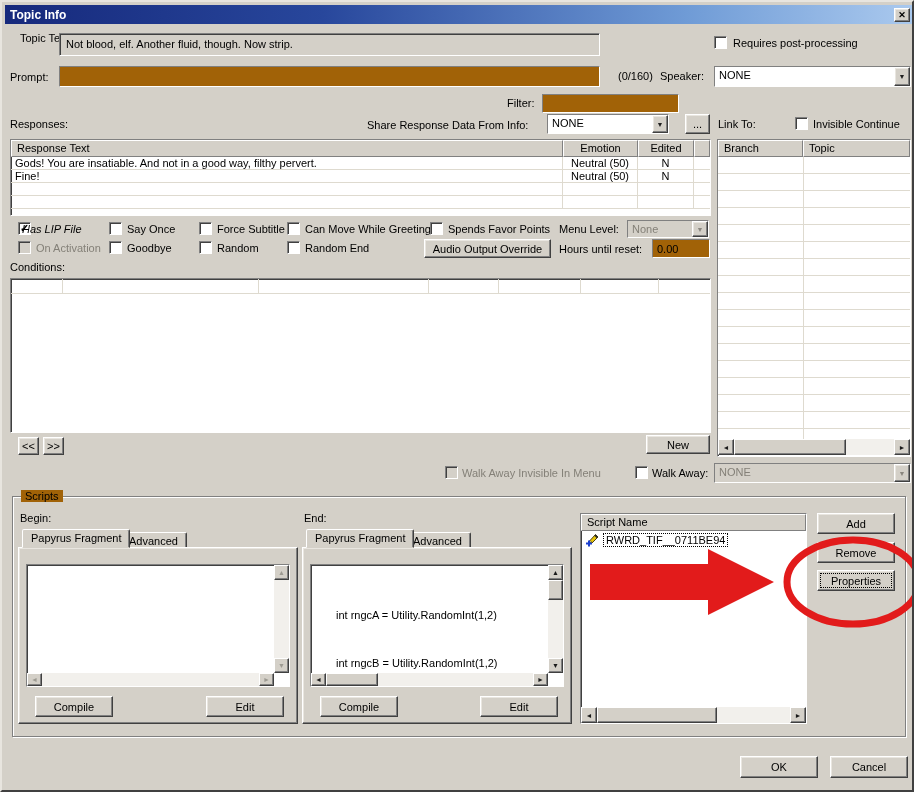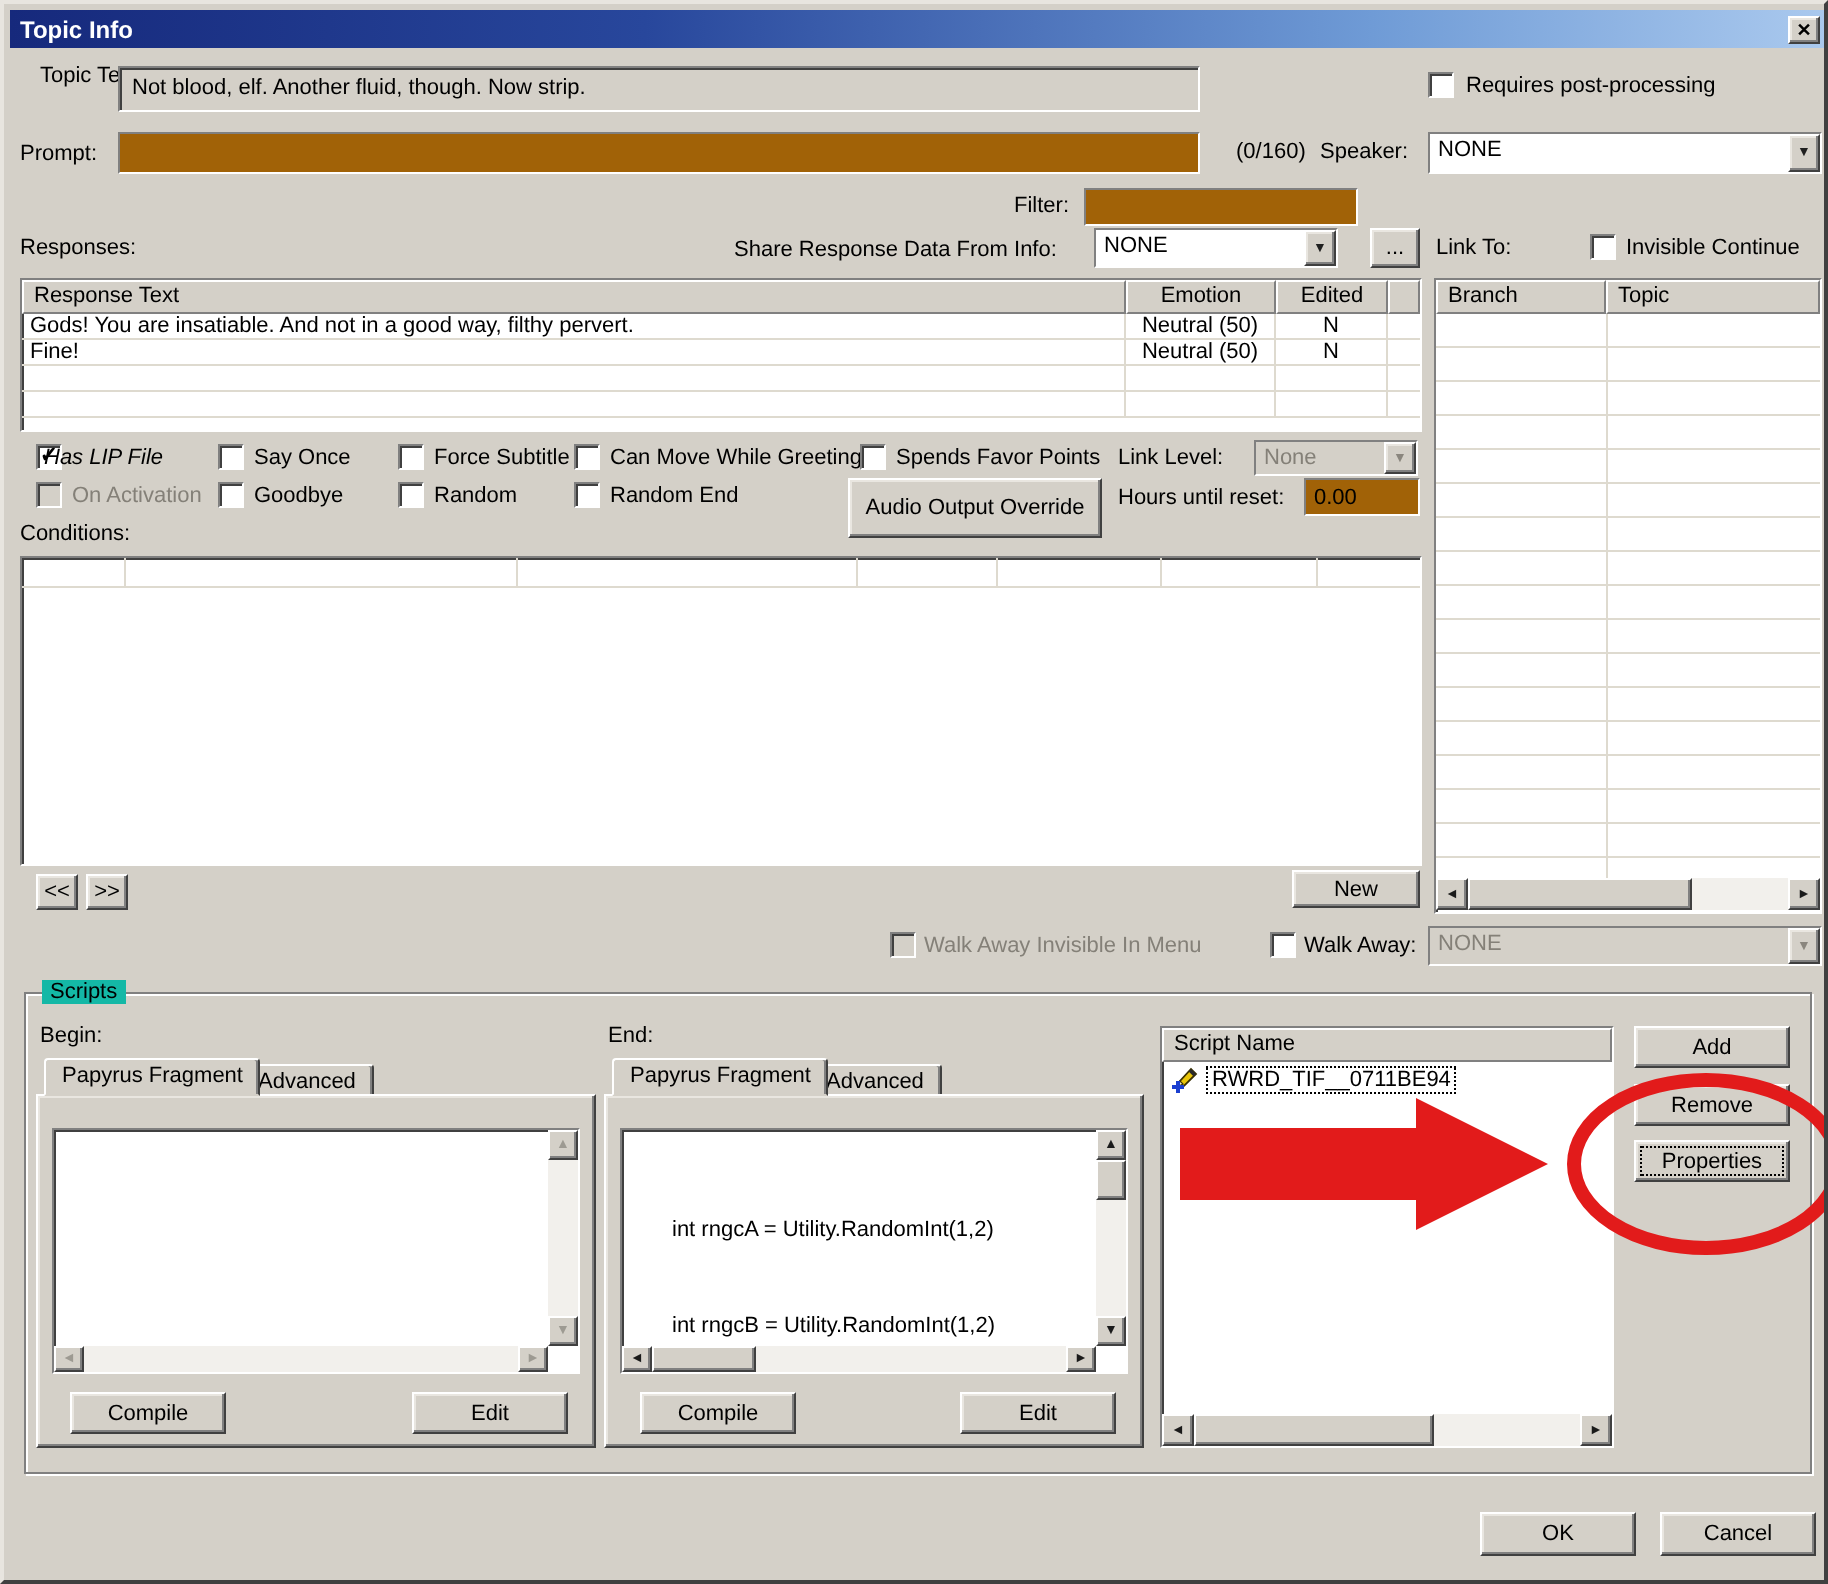--- a/index.html
+++ b/index.html
@@ -41,21 +41,21 @@
   .th { background:#d4d0c8; border:1px solid; border-color:#fff #808080 #808080 #fff;
         padding:1px 0 0 5px; font-size:11px; overflow:hidden; white-space:nowrap; height:17px; }
   
   .tab { position:absolute; background:#d4d0c8; border:1px solid; border-color:#fff #404040 transparent #fff;
          box-shadow:inset -1px 0 0 #808080; border-radius:2px 2px 0 0; padding:2px 8px 0 8px; font-size:11px; }
   .tab.inactive { border-color:#fff #404040 transparent #fff; }
   .panel { background:#d4d0c8; border:1px solid; border-color:#fff #404040 #404040 #fff;
            box-shadow:inset -1px -1px 0 #808080, inset 1px 1px 0 #e9e6e0; }
   
   .group { border:1px solid #808080; box-shadow:inset 1px 1px 0 #fff, 1px 1px 0 #fff; }
-  .legend { position:absolute; top:-7px; left:8px; background:#14b8a6; padding:0 4px; font-size:11px; }
+  .legend { position:absolute; top:-7px; left:8px; background:#a16207; padding:0 4px; font-size:11px; }
   
   .sbtn { background:#d4d0c8; border:1px solid; border-color:#fff #404040 #404040 #fff;
           box-shadow:inset -1px -1px 0 #808080; display:flex; align-items:center; justify-content:center;
           font-size:7px; color:#1a1a1a; }
   .sbtn.dis { color:#9d9a92; }
   .strack { background:#f2f0ec; }
   .sthumb { background:#d4d0c8; border:1px solid; border-color:#fff #404040 #404040 #fff;
             box-shadow:inset -1px -1px 0 #808080; }
   .dotted { outline:1px dotted #000; outline-offset:-4px; }
   input.flat { border:none; outline:none; background:#a16207; font-family:"Liberation Sans",sans-serif;
@@ -163,35 +163,35 @@
     </div>
   <div class="abs lbl" style="left:20px;top:221px;font-style:italic;">Has LIP File</div>
   <div class="abs cb" style="left:107px;top:220px;"></div>
   <div class="abs lbl" style="left:125px;top:221px;">Say Once</div>
   <div class="abs cb" style="left:197px;top:220px;"></div>
   <div class="abs lbl" style="left:215px;top:221px;">Force Subtitle</div>
   <div class="abs cb" style="left:285px;top:220px;"></div>
   <div class="abs lbl" style="left:303px;top:221px;text-align:center;">Can Move While Greeting</div>
   <div class="abs cb" style="left:428px;top:220px;"></div>
   <div class="abs lbl" style="left:446px;top:221px;">Spends Favor Points</div>
-  <div class="abs lbl" style="left:557px;top:221px;">Link Level:</div>
+  <div class="abs lbl" style="left:557px;top:221px;">Menu Level:</div>
   <div class="abs combo dis sunken" style="left:625px;top:218px;width:82px;height:18px;">
     <div class="cfield">None</div>
     <div class="carrow raised">▼</div>
   </div>
 
   <div class="abs cb dis" style="left:16px;top:239px;"></div>
   <div class="abs lbl gray" style="left:34px;top:240px;">On Activation</div>
   <div class="abs cb" style="left:107px;top:239px;"></div>
   <div class="abs lbl" style="left:125px;top:240px;">Goodbye</div>
   <div class="abs cb" style="left:197px;top:239px;"></div>
   <div class="abs lbl" style="left:215px;top:240px;">Random</div>
   <div class="abs cb" style="left:285px;top:239px;"></div>
   <div class="abs lbl" style="left:303px;top:240px;">Random End</div>
-  <div class="abs raised btn" style="left:422px;top:237px;width:127px;height:30px;">Audio Output Override</div>
+  <div class="abs raised btn" style="left:422px;top:237px;width:127px;height:19px;">Audio Output Override</div>
   <div class="abs lbl" style="left:557px;top:241px;">Hours until reset:</div>
   <div class="abs sunken" style="left:650px;top:237px;width:58px;height:19px;">
     <input class="flat" value="0.00" style="">
   </div>
 
   <div class="abs lbl" style="left:8px;top:259px;">Conditions:</div>
   <div class="abs sunken" style="left:8px;top:276px;width:701px;height:155px;background:#fff;">
     <div style="display:flex;height:15px;" class="rowline">
       <div class="colline" style="width:52px;"></div>
         <div class="colline" style="width:196px;"></div>

